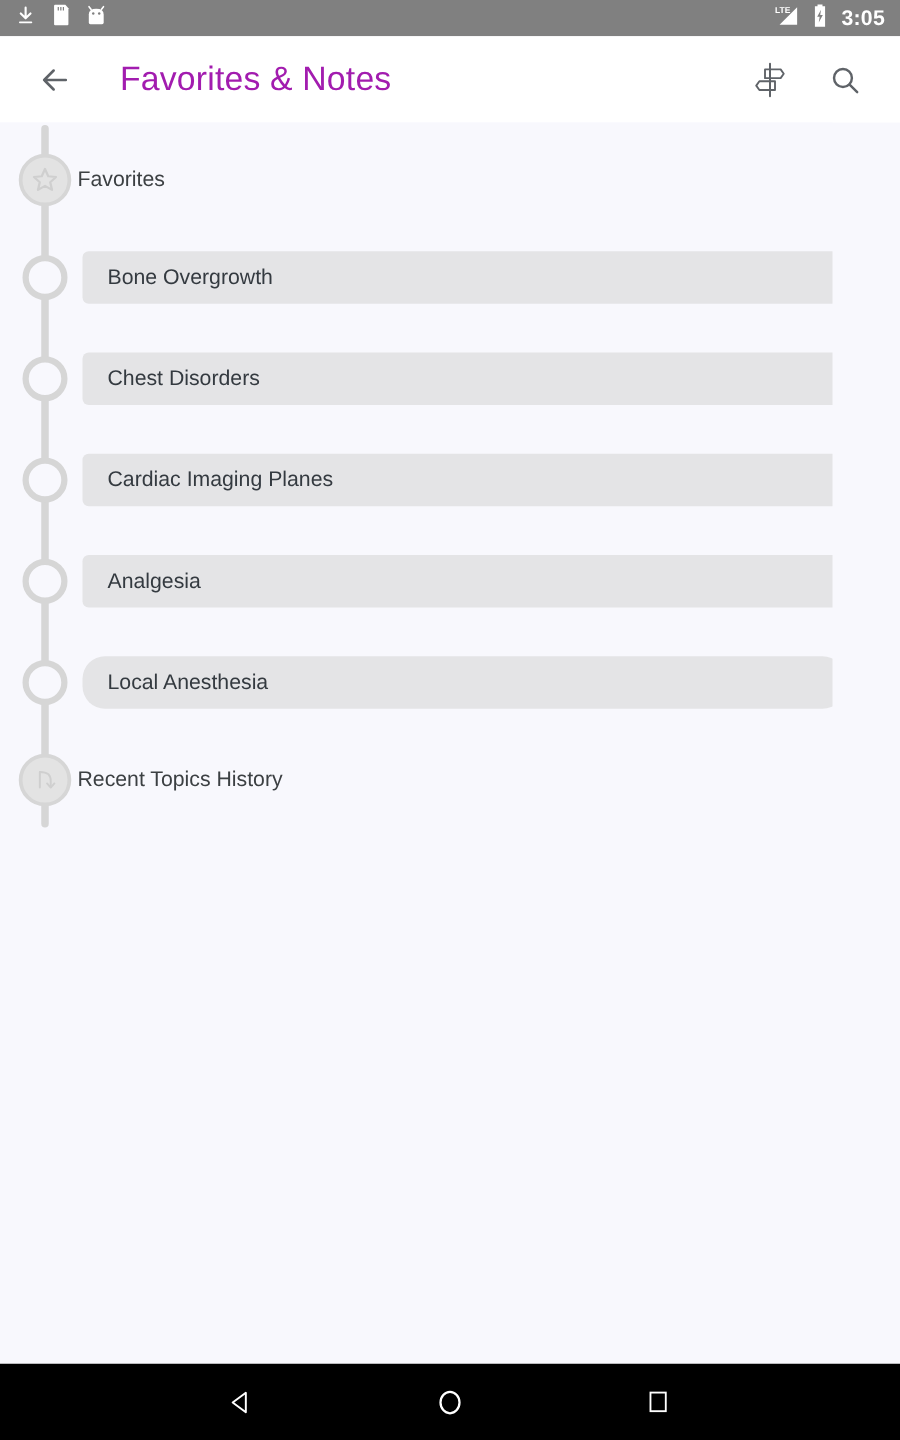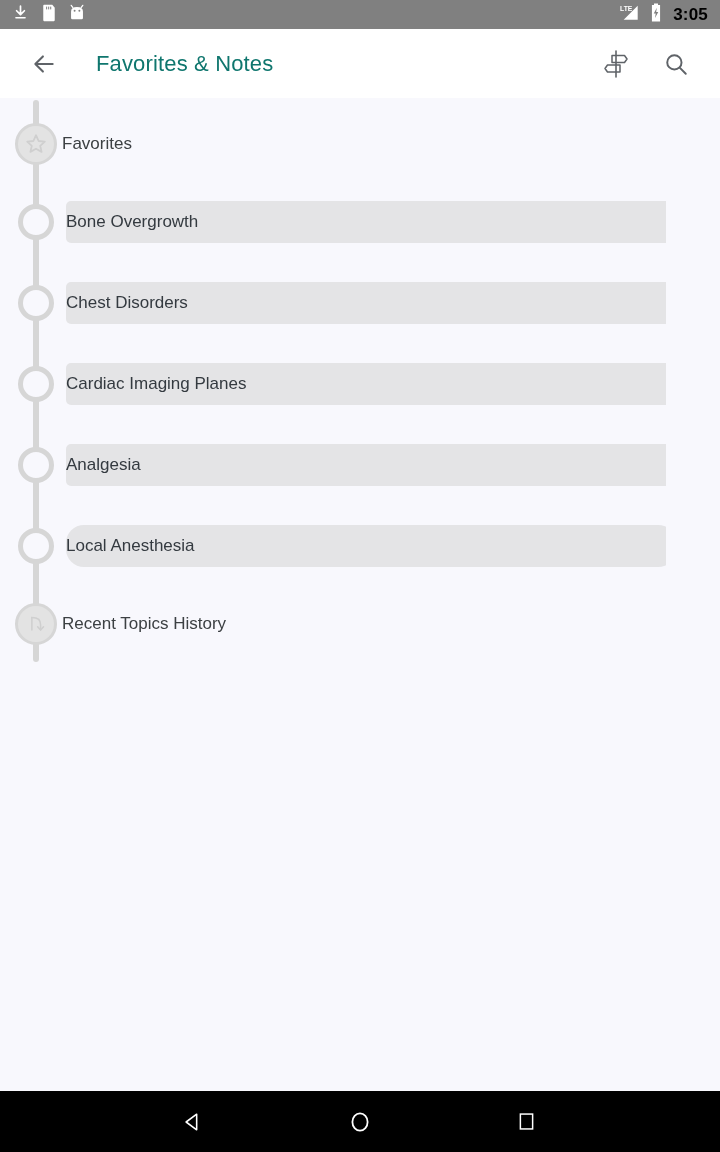--- a/index.html
+++ b/index.html
@@ -36,21 +36,21 @@
     box-sizing: border-box;
   }
   .status-left, .status-right {
     display: flex;
     align-items: center;
     gap: 13px;
   }
   .status-right { gap: 9px; }
   .sb-icon { display: block; }
   .status-clock {
-    color: #000000;
+    color: #ffffff;
     font-size: 17px;
     font-weight: bold;
     letter-spacing: 0.2px;
     line-height: 1;
     padding-left: 2px;
   }
 
   
   .app-bar {
     position: absolute;
@@ -66,22 +66,22 @@
     width: 56px;
     height: 56px;
     margin-left: 16px;
     display: flex;
     align-items: center;
     justify-content: center;
     cursor: pointer;
   }
   .app-title {
     margin-left: 24px;
-    font-size: 22px;
-    color: #0f766e;
+    font-size: 27px;
+    color: #a21caf;
     letter-spacing: 0.15px;
     white-space: nowrap;
   }
   .app-bar-actions {
     margin-left: auto;
     display: flex;
     align-items: center;
     gap: 16px;
     padding-right: 22px;
   }
@@ -147,21 +147,21 @@
   .item-card {
     position: absolute;
     left: 66px;
     width: 610px;
     height: 42px;
     background: #e4e4e6;
     border-radius: 5px;
     display: flex;
     align-items: center;
     box-sizing: border-box;
-    padding-left: 0;
+    padding-left: 20px;
     cursor: pointer;
   }
   .item-card-label {
     font-size: 17px;
     color: #343a40;
     white-space: nowrap;
   }
 
   
   .nav-bar {

